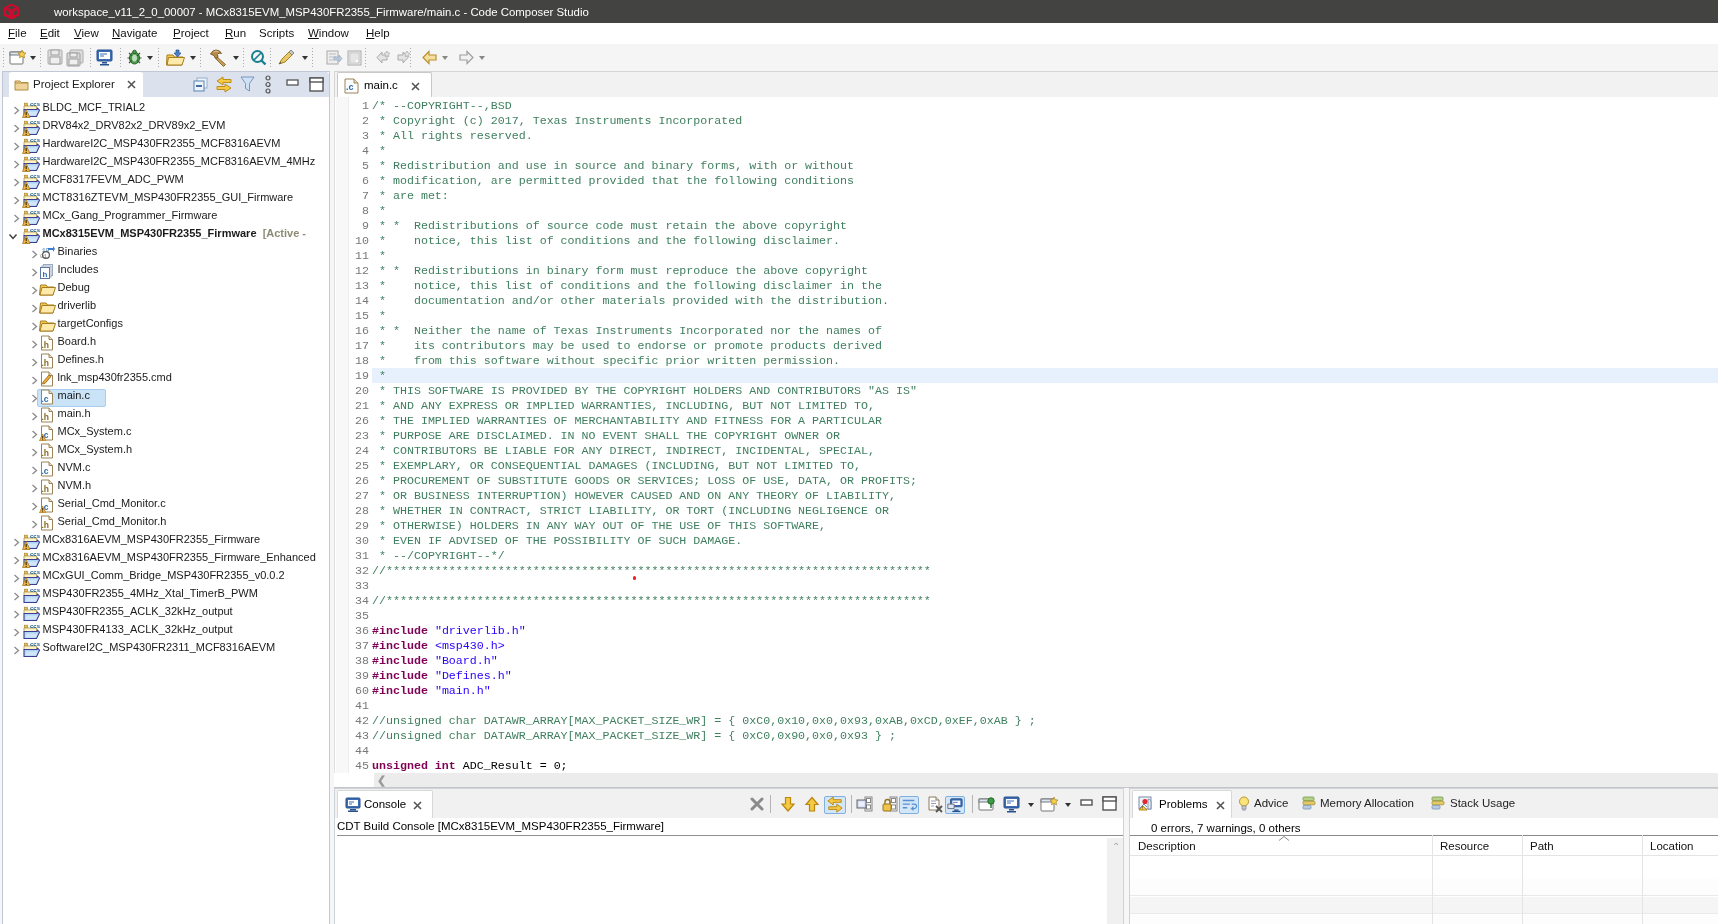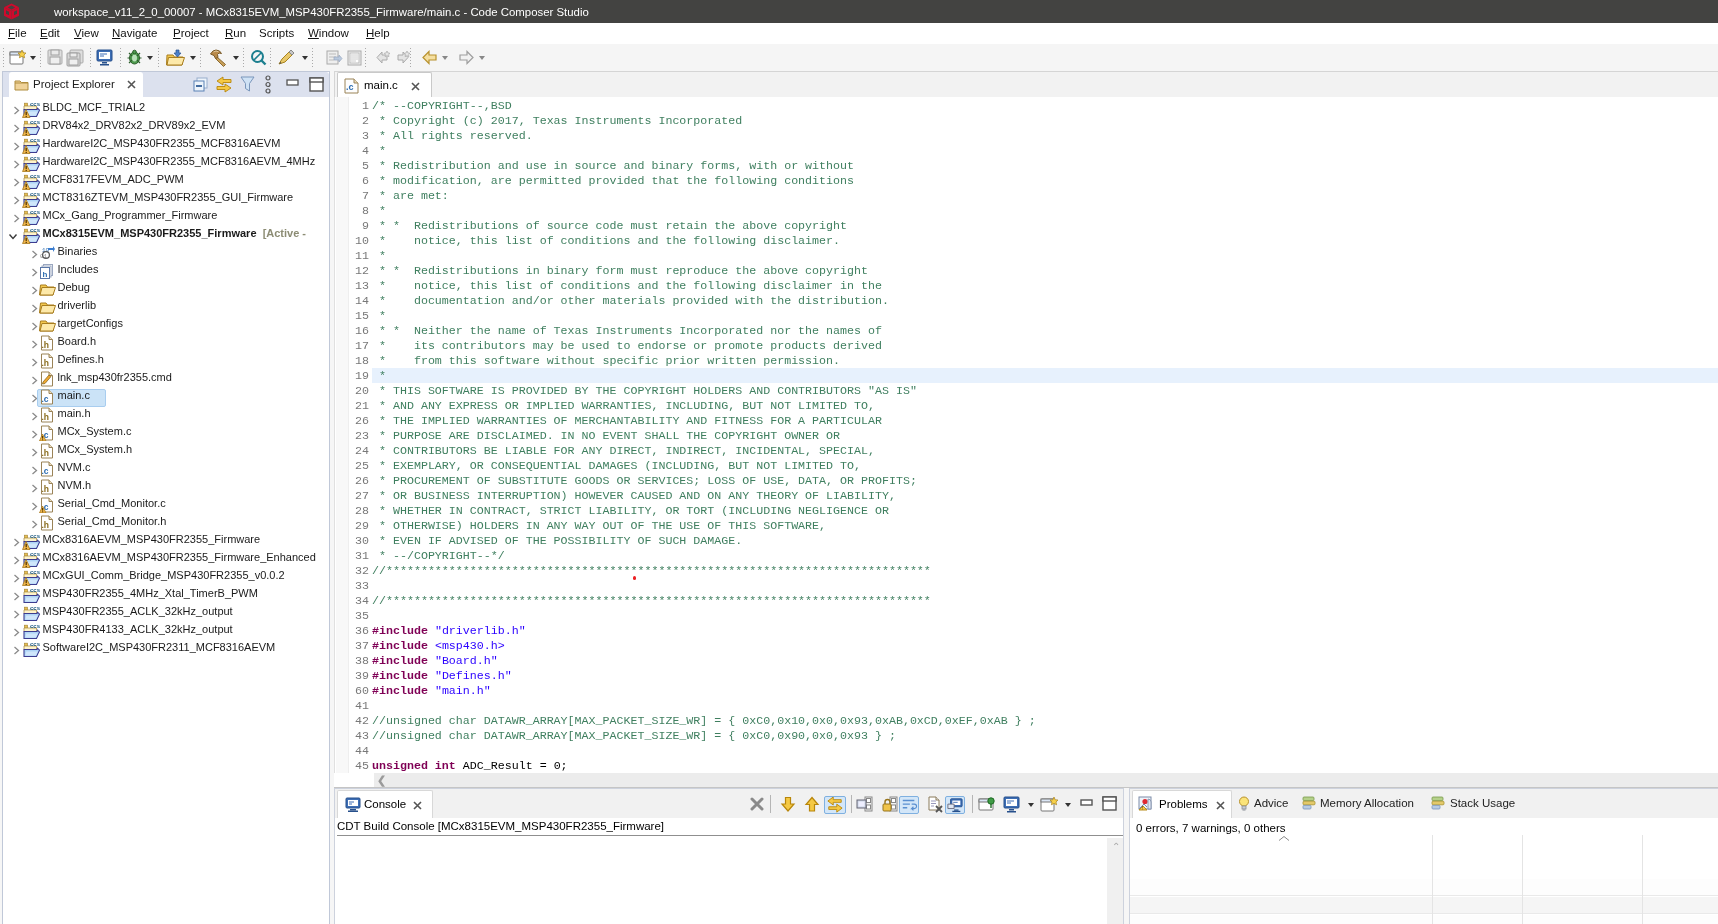--- a/index.html
+++ b/index.html
@@ -64,21 +64,21 @@
 #con-sb .up { position:absolute; left:5px; top:3px; color:#a8a8a8; font-size:10px; }
 .citem { position:absolute; top:7px; }
 .chl { background:#d3e6f8; border:1px solid #7fb0e0; border-radius:2px; }
 
 
 #problems { position:absolute; left:1129px; top:788px; width:589px; height:136px; background:#fff; border:1px solid #cdd2dd; border-bottom:none; border-right:none; }
 #pr-tabs { position:absolute; left:0; top:0; width:589px; height:29px; background:#f1f1f1; }
 #pr-tab1 { position:absolute; left:2px; top:1px; width:100px; height:28px; background:#fff; border:1px solid #d8d8d8; border-bottom:none; border-top-left-radius:2px; border-top-right-radius:2px; font-size:11.5px; }
 #pr-tab1 .lbl { position:absolute; left:26px; top:7px; }
 .prtab { position:absolute; top:8px; font-size:11.5px; color:#222; white-space:nowrap; }
-#pr-sum { position:absolute; left:6px; top:33px; font-size:11.5px; color:#000; }
+#pr-sum { position:absolute; left:21px; top:33px; font-size:11.5px; color:#000; }
 #pr-table { position:absolute; left:0px; top:46px; width:589px; height:90px; font-size:11.5px; }
 #pr-table .hrow { position:absolute; left:0; top:0; width:589px; height:21px; background:#fff; border-top:1px solid #8a8a8a; border-bottom:1px solid #e4e4e4; }
 #pr-table .hrow span { position:absolute; top:4px; color:#111; }
 .vline { position:absolute; top:0; width:1px; height:90px; background:#e4e4e4; }
 .prow { position:absolute; left:0; width:589px; height:19px; }
 </style>
 </head>
 <body>
 
 <div id="titlebar">
@@ -851,20 +851,26 @@
     <span class="prtab" style="left:190px">Memory Allocation</span>
     <svg style="position:absolute;left:301px;top:7px" width="14" height="14" viewBox="0 0 14 14">
         <rect x="1" y="1" width="11" height="3.6" rx="1" fill="#b5d18a" stroke="#7a9a4a" stroke-width="0.8"></rect>
         <rect x="1" y="5.2" width="12" height="3.6" rx="1" fill="#e3c96a" stroke="#a8922e" stroke-width="0.8"></rect>
         <rect x="1" y="9.4" width="8" height="3.6" rx="1" fill="#b8cce4" stroke="#7a96bb" stroke-width="0.8"></rect>
       </svg>
     <span class="prtab" style="left:320px">Stack Usage</span>
   </div>
   <div id="pr-sum">0 errors, 7 warnings, 0 others</div>
   <div id="pr-table">
+    <div class="hrow">
+      <span style="left:8px">Description</span>
+      <span style="left:310px">Resource</span>
+      <span style="left:400px">Path</span>
+      <span style="left:520px">Location</span>
+    </div>
     <svg style="position:absolute;left:148px;top:1px" width="12" height="5" viewBox="0 0 12 5">
         <path d="M1 4.5 L6 0.5 L11 4.5" stroke="#888" fill="none"></path>
       </svg>
     <div class="prow" style="top:44px;height:17px;background:#fdfdfd;border-bottom:1px solid #e9e9e9"></div>
     <div class="prow" style="top:62px;height:17px;background:#f5f5f5;border-bottom:1px solid #e9e9e9"></div>
     <div class="prow" style="top:80px;height:10px;background:#fdfdfd"></div>
     <div class="vline" style="left:302px"></div>
     <div class="vline" style="left:392px"></div>
     <div class="vline" style="left:512px"></div>
   </div>

